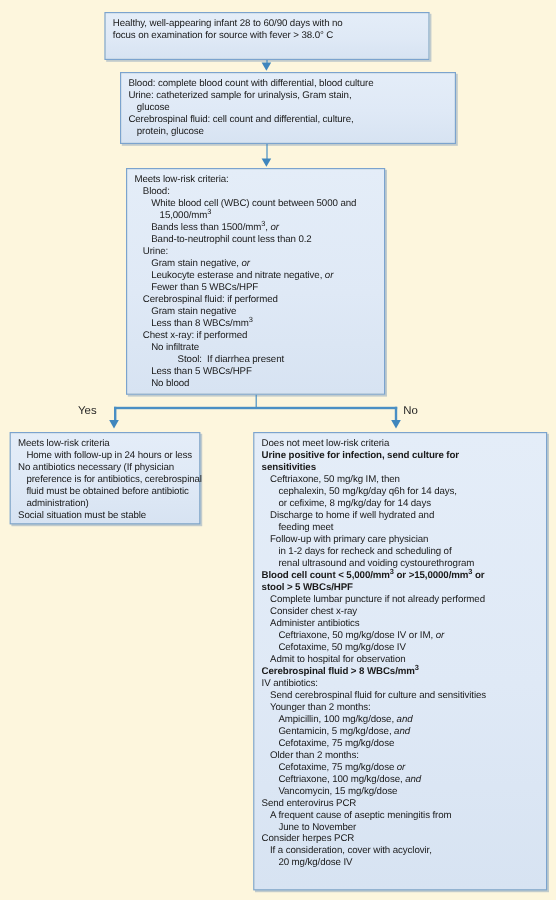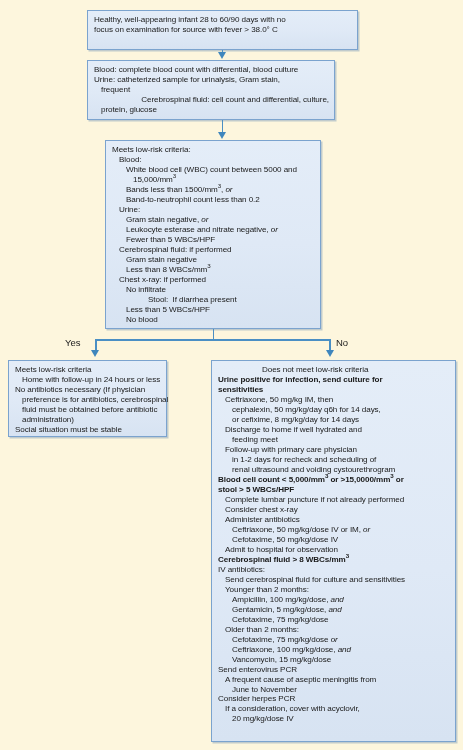--- a/index.html
+++ b/index.html
@@ -24,21 +24,21 @@
     line-height:1.235;
     padding:4px 5px 4px 6px;
     letter-spacing:-0.01em;
   }
   .box .ln{white-space:pre;}
   .b{font-weight:bold;}
   .i{font-style:italic;}
   sup{font-size:6.2px;vertical-align:super;line-height:0;}
 
   #box-presentation{left:87px;top:10px;width:271px;height:40px;}
-  #box-evaluation{left:87px;top:60px;width:248px;height:60px;}
+  #box-evaluation{left:100px;top:60px;width:280px;height:60px;}
   #box-lowrisk{left:105px;top:140px;width:216px;height:189px;}
   #box-yes{left:8px;top:360px;width:159px;height:77px;}
   #box-no{left:211px;top:360px;width:245px;height:382px;}
 
   
   .conn{position:absolute;background:#4a8fc4;}
   .vline{width:1.6px;}
   .hline{height:1.6px;}
   .arrow{
     position:absolute;width:0;height:0;
@@ -61,22 +61,22 @@
       <div class="ln" style="padding-left: 0px;">Healthy, well-appearing infant 28 to 60/90 days with no</div>
       <div class="ln" style="padding-left: 0px;">focus on examination for source with fever &gt; 38.0° C</div>
     </div>
 
   <div class="conn vline" style="left:221.5px;top:50px;height:5px;"></div>
   <div class="arrow" style="left:217.5px;top:52px;"></div>
 
   <div class="box" id="box-evaluation">
       <div class="ln" style="padding-left: 0px;">Blood: complete blood count with differential, blood culture</div>
       <div class="ln" style="padding-left: 0px;">Urine: catheterized sample for urinalysis, Gram stain,</div>
-      <div class="ln" style="padding-left: 7px;">frequent</div>
-      <div class="ln" style="padding-left: 0px; text-align: right;">Cerebrospinal fluid: cell count and differential, culture,</div>
+      <div class="ln" style="padding-left: 7px;">glucose</div>
+      <div class="ln" style="padding-left: 0px;">Cerebrospinal fluid: cell count and differential, culture,</div>
       <div class="ln" style="padding-left: 7px;">protein, glucose</div>
     </div>
 
   <div class="conn vline" style="left:221.5px;top:120px;height:14px;"></div>
   <div class="arrow" style="left:217.5px;top:132px;"></div>
 
   <div class="box" id="box-lowrisk">
       <div class="ln" style="padding-left: 0px;">Meets low-risk criteria:</div>
       <div class="ln" style="padding-left: 7px;">Blood:</div>
       <div class="ln" style="padding-left: 14px;">White blood cell (WBC) count between 5000 and</div>
@@ -111,21 +111,21 @@
       <div class="ln" style="padding-left: 0px;">Meets low-risk criteria</div>
       <div class="ln" style="padding-left: 7px;">Home with follow-up in 24 hours or less</div>
       <div class="ln" style="padding-left: 0px;">No antibiotics necessary (If physician</div>
       <div class="ln" style="padding-left: 7px;">preference is for antibiotics, cerebrospinal</div>
       <div class="ln" style="padding-left: 7px;">fluid must be obtained before antibiotic</div>
       <div class="ln" style="padding-left: 7px;">administration)</div>
       <div class="ln" style="padding-left: 0px;">Social situation must be stable</div>
     </div>
 
   <div class="box" id="box-no">
-      <div class="ln" style="padding-left: 0px; margin-left: 44px;">Does not meet low-risk criteria</div>
+      <div class="ln" style="padding-left: 0px;">Does not meet low-risk criteria</div>
       <div class="ln" style="padding-left: 0px;"><span class="b">Urine positive for infection, send culture for</span></div>
       <div class="ln" style="padding-left: 0px;"><span class="b">sensitivities</span></div>
       <div class="ln" style="padding-left: 7px;">Ceftriaxone, 50 mg/kg IM, then</div>
       <div class="ln" style="padding-left: 14px;">cephalexin, 50 mg/kg/day q6h for 14 days,</div>
       <div class="ln" style="padding-left: 14px;">or cefixime, 8 mg/kg/day for 14 days</div>
       <div class="ln" style="padding-left: 7px;">Discharge to home if well hydrated and</div>
       <div class="ln" style="padding-left: 14px;">feeding meet</div>
       <div class="ln" style="padding-left: 7px;">Follow-up with primary care physician</div>
       <div class="ln" style="padding-left: 14px;">in 1-2 days for recheck and scheduling of</div>
       <div class="ln" style="padding-left: 14px;">renal ultrasound and voiding cystourethrogram</div>

